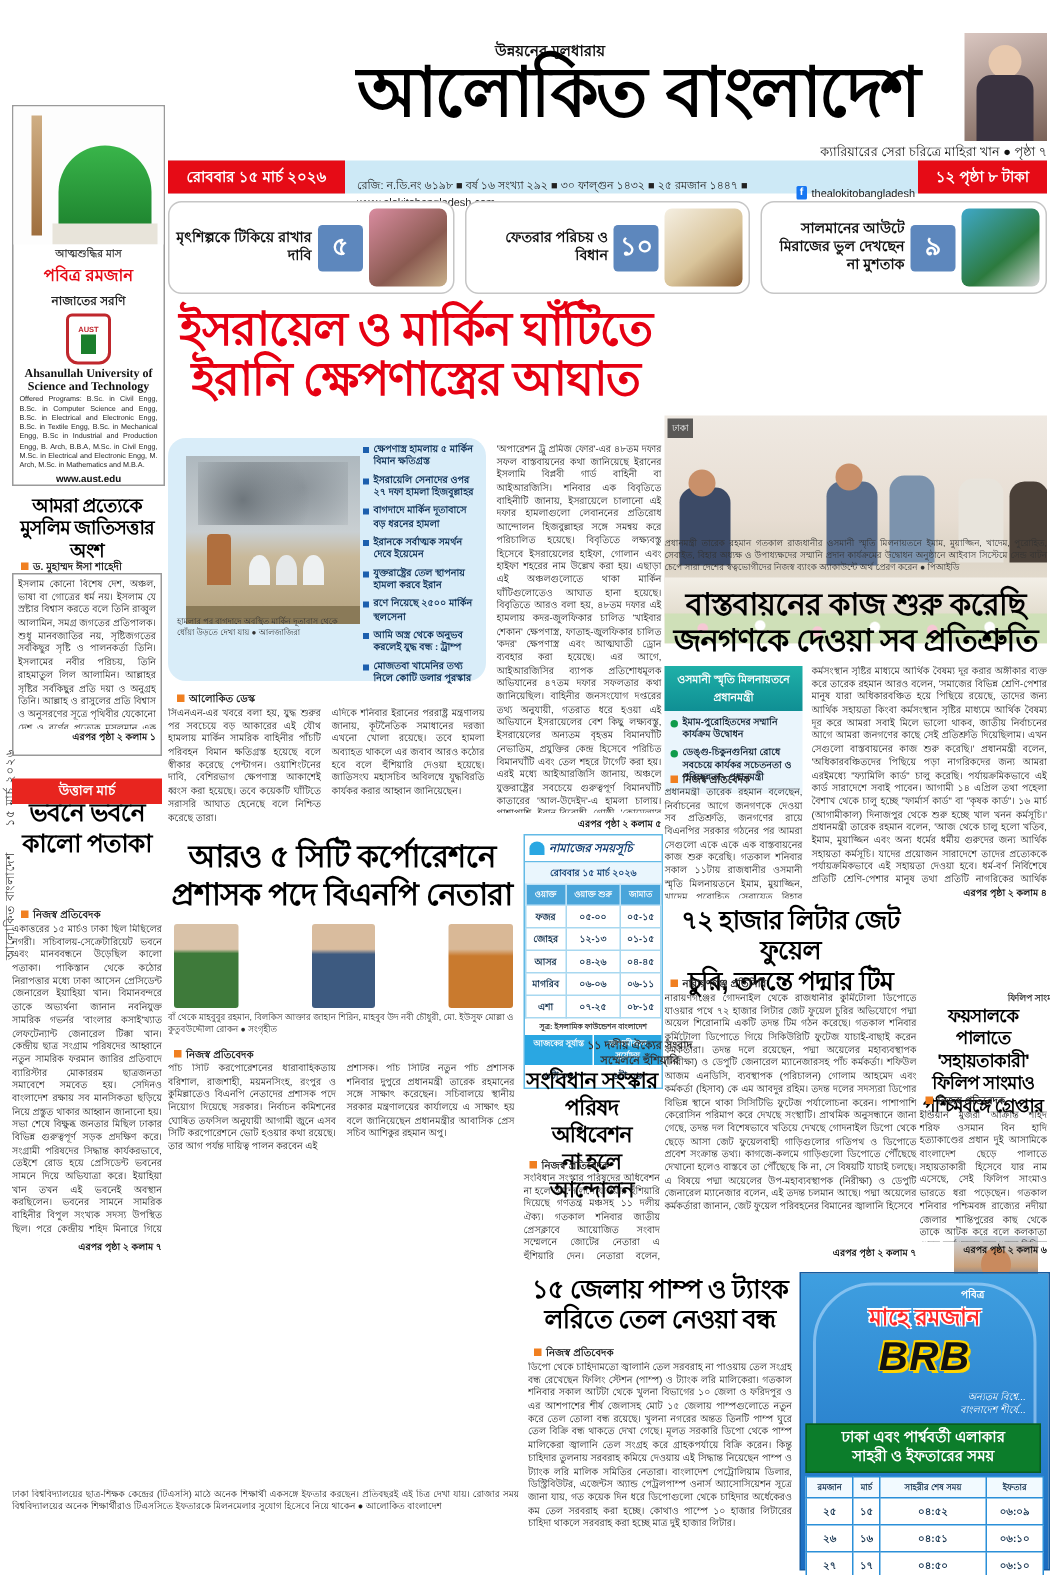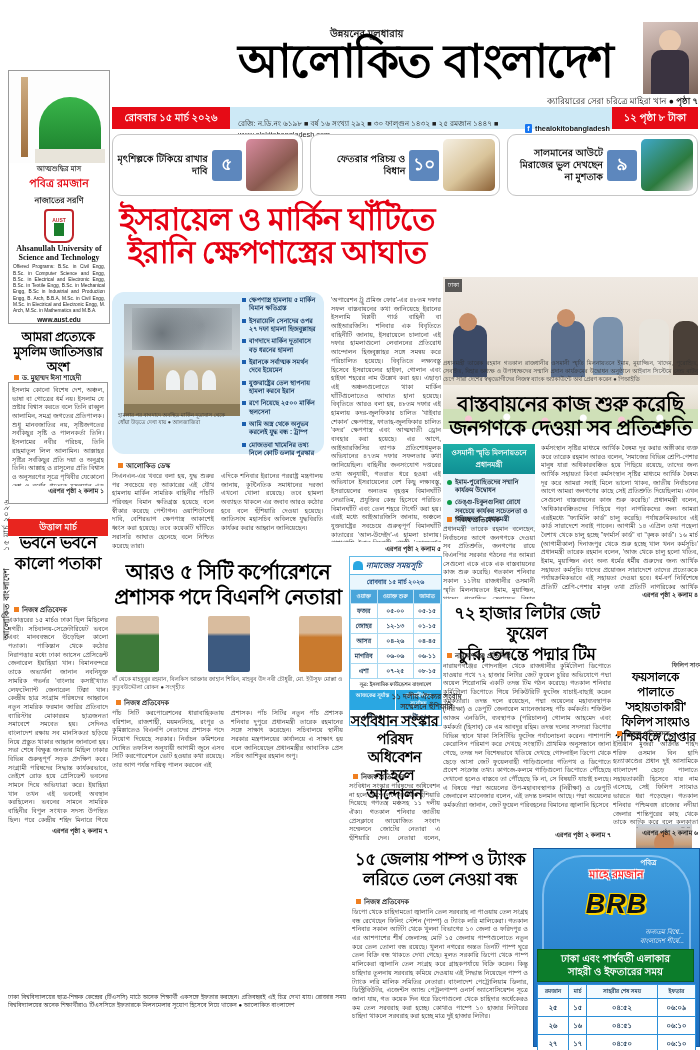--- a/index.html
+++ b/index.html
@@ -1,20 +1,20 @@
 <!DOCTYPE html>
 <html><head>
 <meta charset="utf-8">
 <style>
   html,body{margin:0;padding:0;background:#e8e8e8;}
   #page{position:relative;width:700px;height:1050px;background:#ffffff;margin:0 auto;
         font-family:"Liberation Sans","DejaVu Sans",sans-serif;color:#111;overflow:hidden;}
   .abs{position:absolute;}
   .ctr{text-align:center;padding-left:32px;}
-  .b{font-weight:bold;}
+  .b{font-weight:normal;}
   .body-txt{font-size:6.3px;line-height:1.38;color:#222;text-align:justify;overflow:hidden;}
   .byline{font-size:6.8px;font-weight:bold;color:#222;}
   .byline .mk{display:inline-block;width:5px;height:5px;background:#f07f20;margin-right:3px;}
   .jump{font-weight:bold;font-size:6.3px;text-align:right;color:#111;}
   .photo{background:linear-gradient(160deg,#cfd8dc,#90a4ae);position:relative;overflow:hidden;}
   
   .mast-title{font-family:"DejaVu Serif","Liberation Serif",serif;font-weight:900;letter-spacing:-2px;
               font-size:46px;line-height:1.0;color:#000;}
   .datebar{background:#cde9f6;}
   .redbox{background:#e60b16;color:#fff;font-weight:bold;display:flex;align-items:center;justify-content:center;}
@@ -48,21 +48,21 @@
   .prayer td{font-size:6.2px;font-weight:bold;color:#14324f;text-align:center;padding:1.5px 0;border:1px solid #a8d8f0;}
   .suncell{background:#2aa7e2;color:#fff;font-size:5.4px;font-weight:bold;text-align:center;padding:2px 1px;}
   .sunval{font-size:6.6px;font-weight:bold;text-align:center;color:#14324f;padding:1px 0 2px 0;}
   
   .hl-black{font-weight:900;color:#000;text-align:center;letter-spacing:-0.5px;}
   .kicker-red{background:#e8251f;color:#fff;font-weight:bold;font-size:9px;display:flex;align-items:center;justify-content:center;}
   
   .brb{background:linear-gradient(180deg,#3f9fe0,#1b6cc0);border:1px solid #155a9e;}
   .brb .arch{position:absolute;left:8px;top:6px;right:8px;height:96px;border:2px solid #bfe0ff;
              border-radius:40px 40px 0 0;opacity:0.55;}
-  .brb .rmz{color:#ff2b2b;font-weight:900;font-size:11px;text-align:center;
+  .brb .rmz{color:#ff2b2b;font-weight:900;font-size:15px;text-align:center;
             text-shadow:1px 1px 0 #fff,-1px -1px 0 #fff,1px -1px 0 #fff,-1px 1px 0 #fff;}
   .brb .logo{color:#111;font-style:italic;font-weight:900;font-size:27px;text-align:center;letter-spacing:1px;
              text-shadow:2px 2px 0 #ffd400,-1px -1px 0 #ffd400,1px -1px 0 #ffd400,-1px 1px 0 #ffd400;}
   .brb .slog{color:#fff;font-size:6.5px;font-style:italic;text-align:right;line-height:1.4;}
   .brb .green{background:#0c7d2b;color:#fff;font-weight:bold;font-size:10px;text-align:center;line-height:1.25;
               padding:3px 1px;border:1px solid #0a5d20;}
   .brb table{border-collapse:collapse;width:100%;background:#fff;}
   .brb th{font-size:5.6px;color:#14324f;border:1px solid #2b8fd8;padding:2px 0;background:#f2faff;}
   .brb td{font-size:6.8px;font-weight:bold;color:#14324f;text-align:center;border:1px solid #2b8fd8;padding:2.5px 0;}
   

